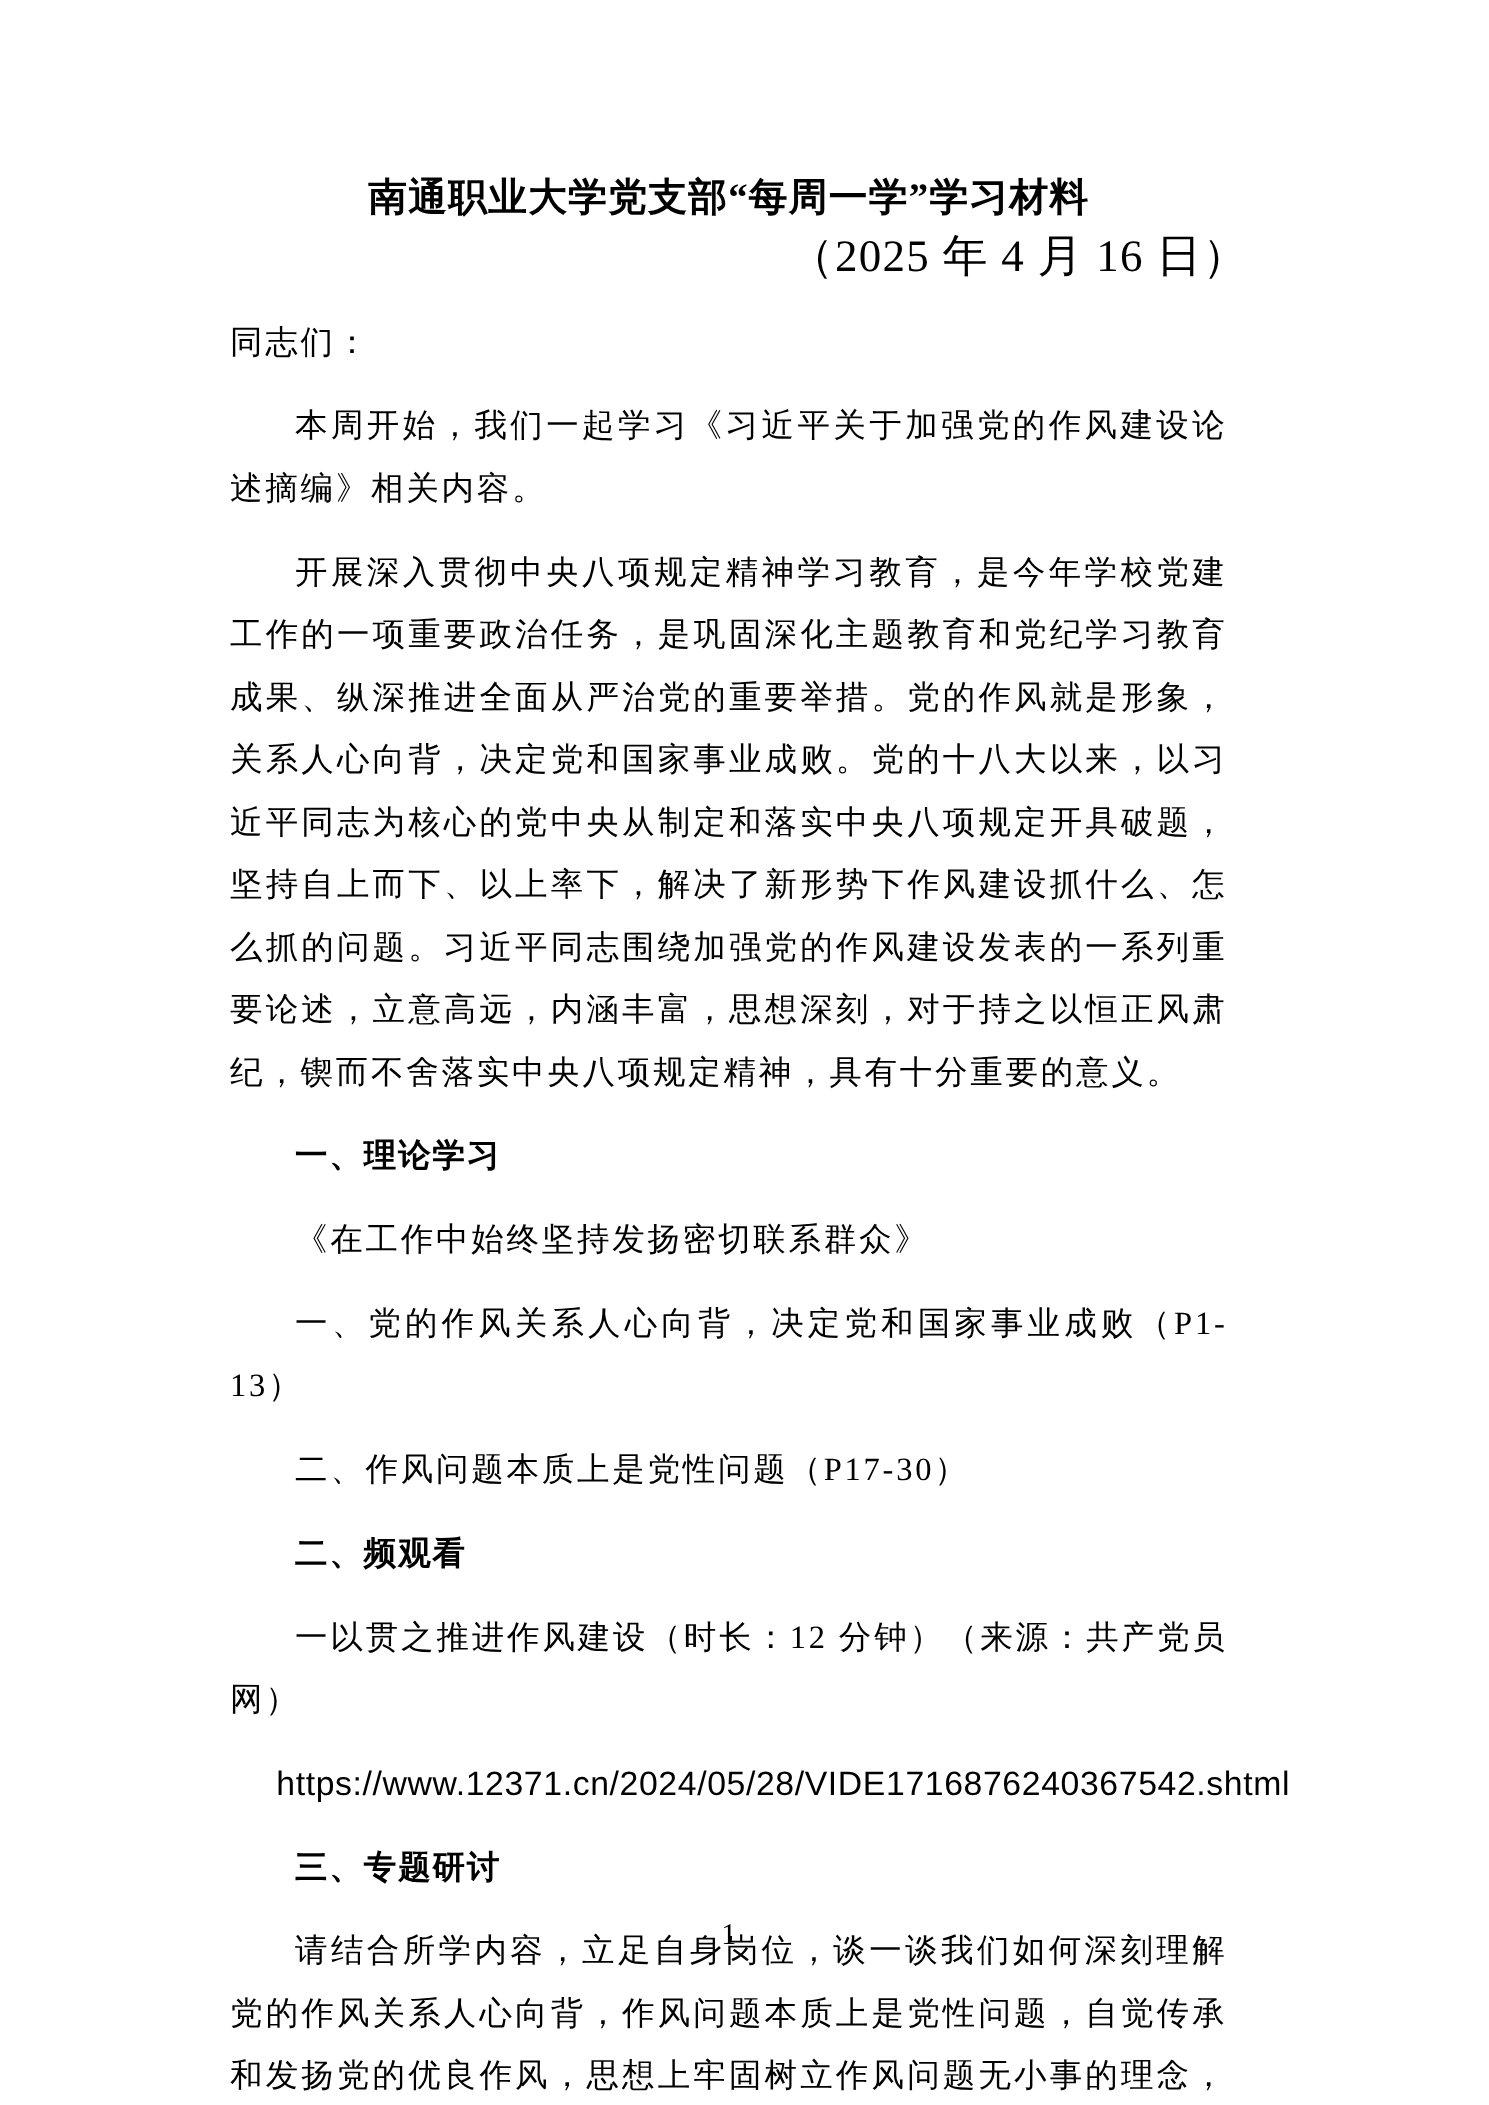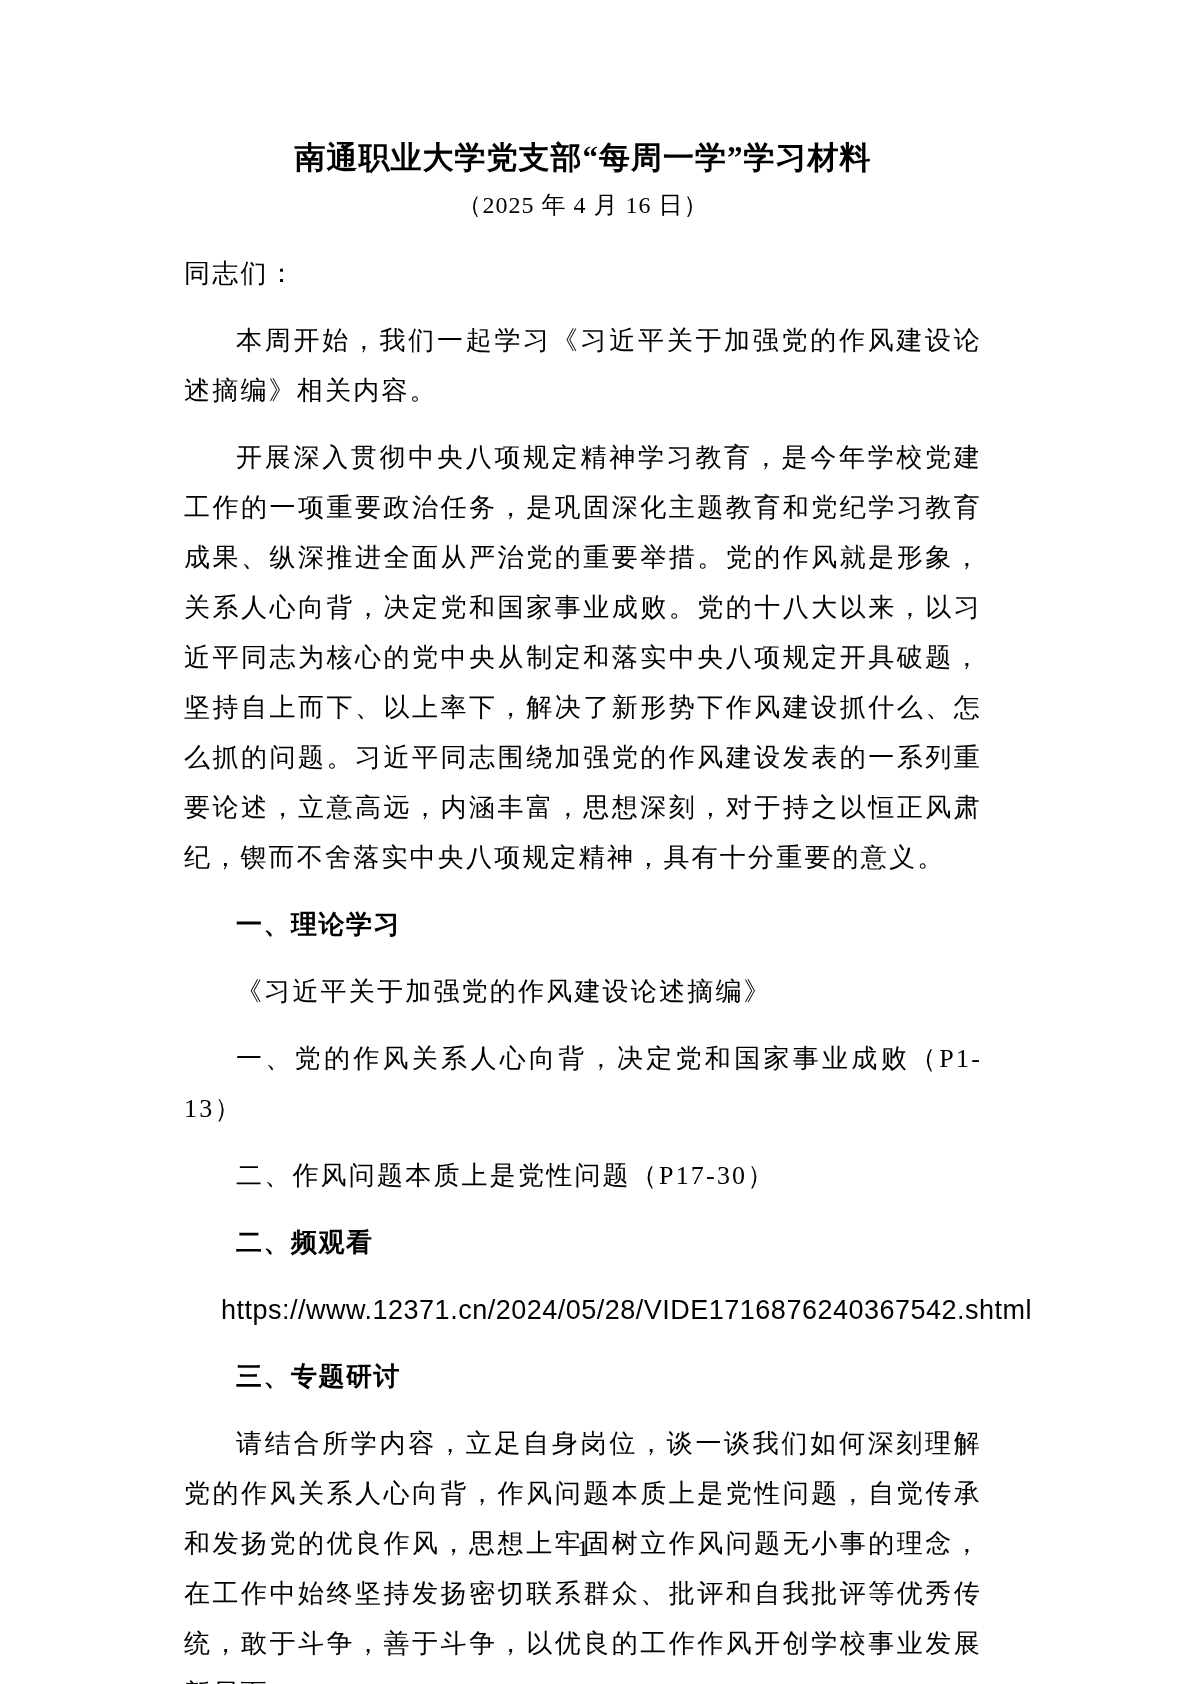--- a/index.html
+++ b/index.html
@@ -20,22 +20,22 @@
   }
   .doc-title {
     margin: 0;
     font-size: 31px;
     font-weight: bold;
     text-align: center;
     line-height: 40px;
     letter-spacing: 1px;
   }
   .doc-date {
-    font-size: 24px;
-    text-align: center;
+    font-size: 36px;
+    text-align: right;
     line-height: 54px;
     letter-spacing: 1px;
     margin-bottom: 4px;
   }
   .doc-body {
     font-size: 26px;
     line-height: 50px;
     letter-spacing: 2.2px;
     text-align: justify;
     text-justify: inter-character;
@@ -84,28 +84,29 @@
   <div class="doc-body">
 
     <p class="salutation">同志们：</p>
 
     <p class="indent">本周开始，我们一起学习《习近平关于加强党的作风建设论述摘编》相关内容。</p>
 
     <p class="indent">开展深入贯彻中央八项规定精神学习教育，是今年学校党建工作的一项重要政治任务，是巩固深化主题教育和党纪学习教育成果、纵深推进全面从严治党的重要举措。党的作风就是形象，关系人心向背，决定党和国家事业成败。党的十八大以来，以习近平同志为核心的党中央从制定和落实中央八项规定开具破题，坚持自上而下、以上率下，解决了新形势下作风建设抓什么、怎么抓的问题。习近平同志围绕加强党的作风建设发表的一系列重要论述，立意高远，内涵丰富，思想深刻，对于持之以恒正风肃纪，锲而不舍落实中央八项规定精神，具有十分重要的意义。</p>
 
     <h2 class="sec-heading">一、理论学习</h2>
 
-    <p class="indent">《习近平关于加强党的作风建设论述摘编》</p>
+    <p class="indent">《在工作中始终坚持发扬密切联系群众》</p>
 
     <p class="indent">一、党的作风关系人心向背，决定党和国家事业成败（P1-13）</p>
 
     <p class="indent">二、作风问题本质上是党性问题（P17-30）</p>
 
     <h2 class="sec-heading">二、频观看</h2>
 
+    <p class="indent">一以贯之推进作风建设（时长：12 分钟）（来源：共产党员网）</p>
 
     <p class="url-line">https://www.12371.cn/2024/05/28/VIDE1716876240367542.shtml</p>
 
     <h2 class="sec-heading">三、专题研讨</h2>
 
     <p class="indent">请结合所学内容，立足自身岗位，谈一谈我们如何深刻理解党的作风关系人心向背，作风问题本质上是党性问题，自觉传承和发扬党的优良作风，思想上牢固树立作风问题无小事的理念，在工作中始终坚持发扬密切联系群众、批评和自我批评等优秀传统，敢于斗争，善于斗争，以优良的工作作风开创学校事业发展新局面。</p>
 
   </div>
 
   <div class="page-number">1</div>

